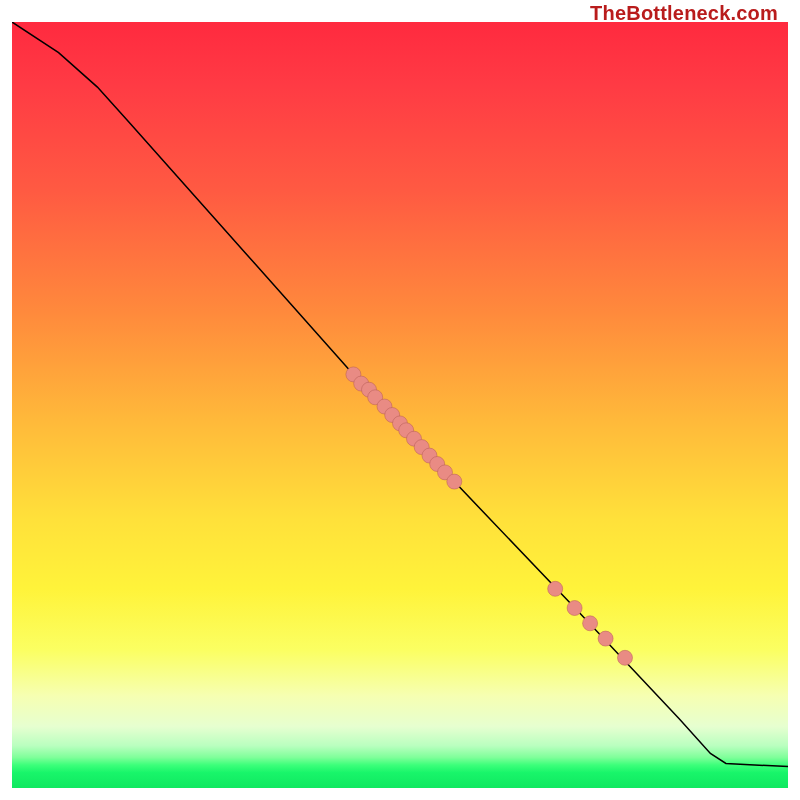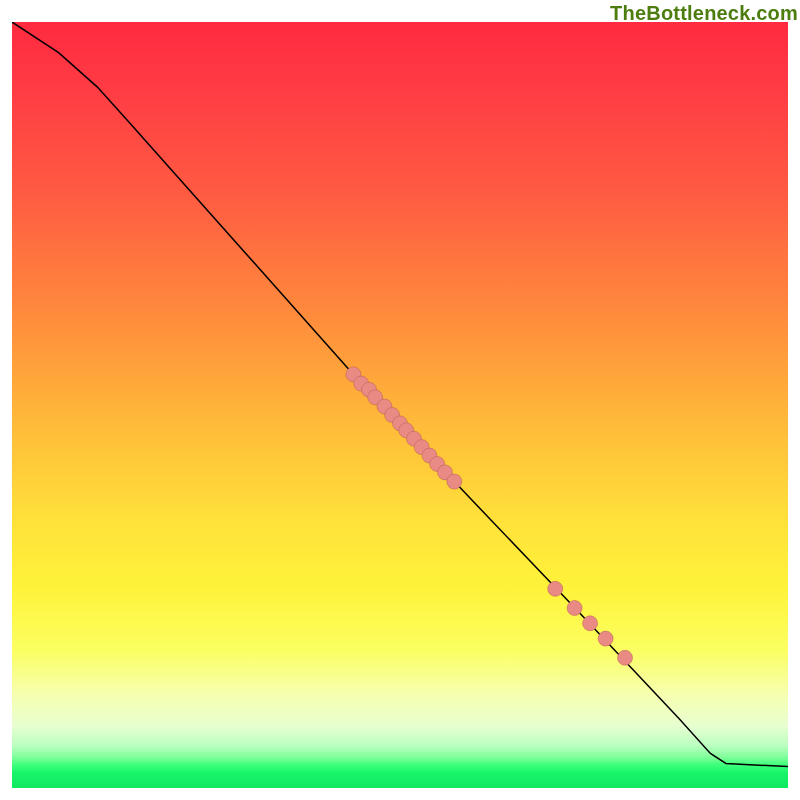--- a/index.html
+++ b/index.html
@@ -13,24 +13,24 @@
   }
   .stage {
     position: relative;
     width: 800px;
     height: 800px;
     background: #ffffff;
   }
   .watermark {
     position: absolute;
     top: 2px;
-    right: 2px;
+    right: 22px;
     font-size: 20px;
     font-weight: 600;
-    color: #4d7c0f;
+    color: #b91c1c;
     letter-spacing: 0.2px;
     z-index: 5;
     pointer-events: none;
   }
   .plot {
     position: absolute;
     left: 12px;
     top: 22px;
     width: 776px;
     height: 766px;

